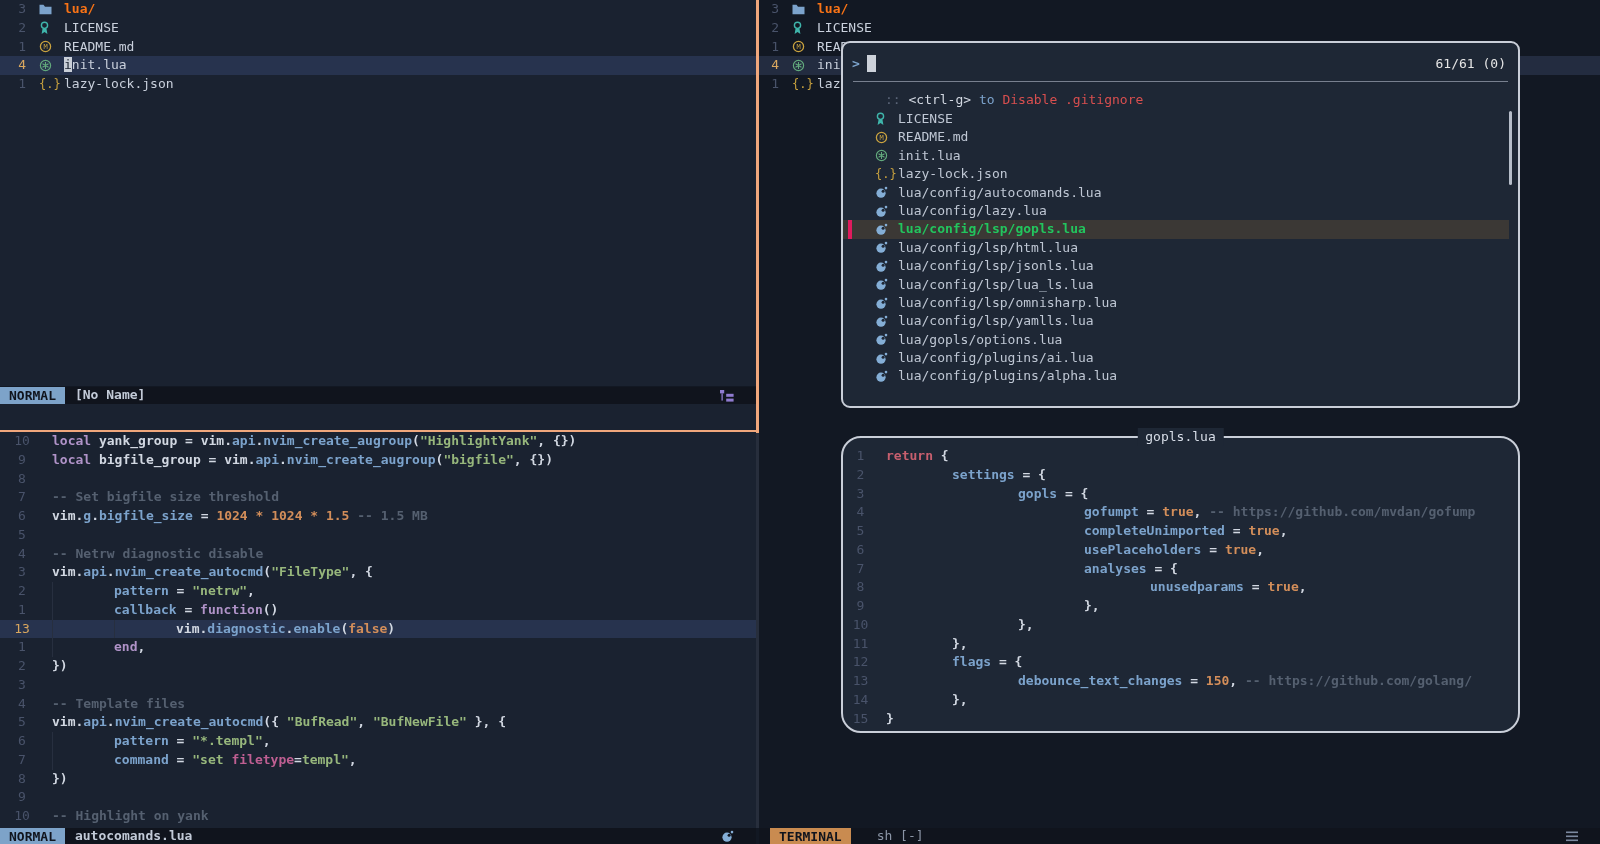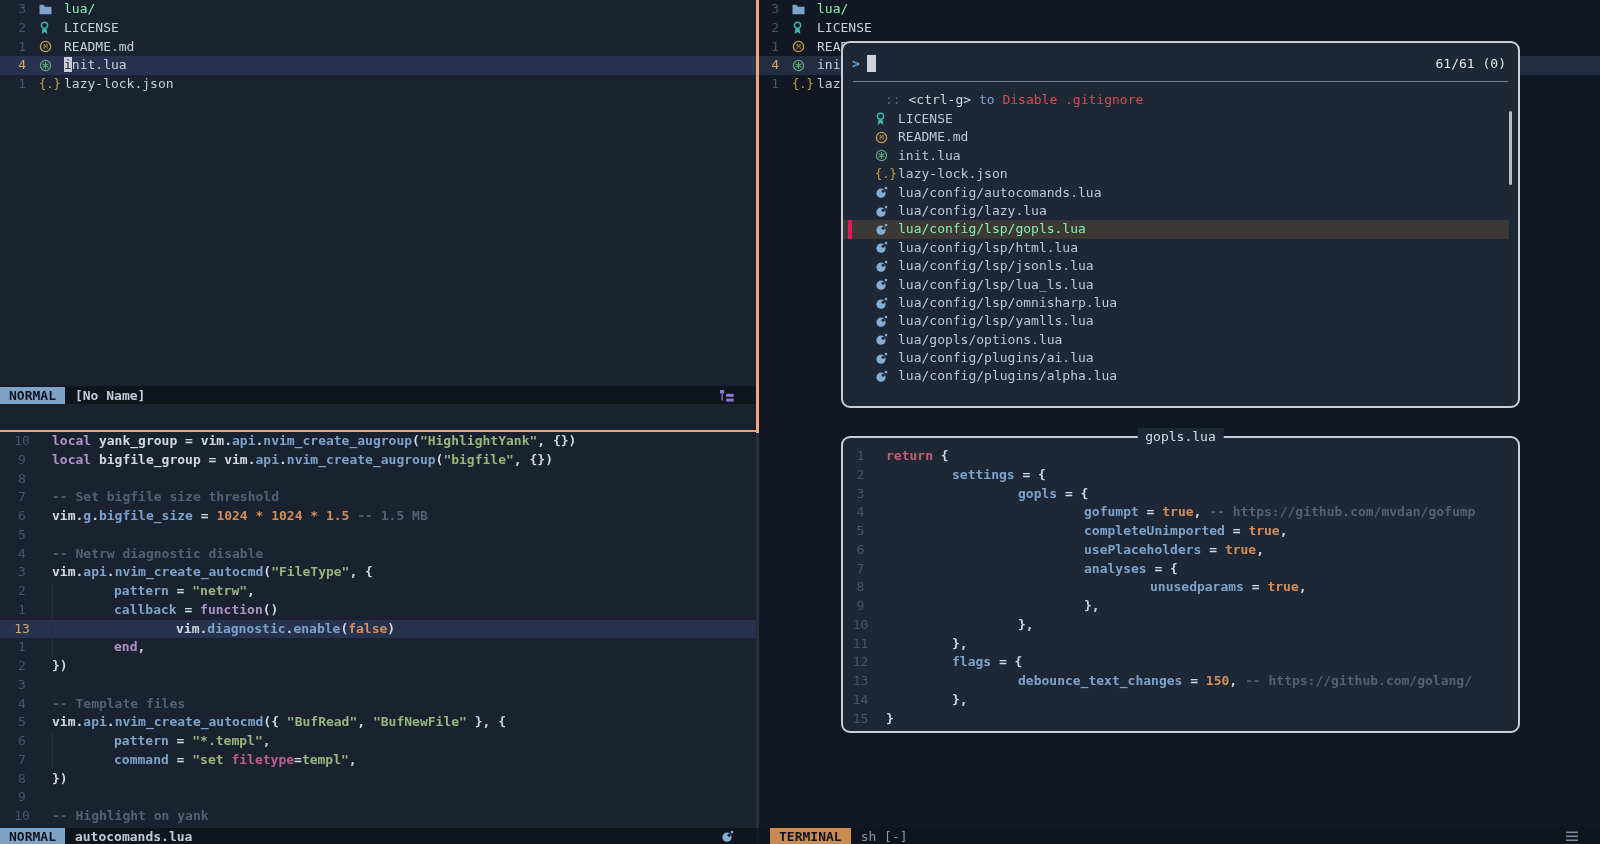--- a/index.html
+++ b/index.html
@@ -9,40 +9,40 @@
   
   .win-left-top{position:absolute;left:0;top:0;width:756px;height:386px;background:#1a2230;}
   .win-left-gap{position:absolute;left:0;top:404px;width:756px;height:26px;background:#1a2230;}
   .win-code{position:absolute;left:0;top:432px;width:756px;height:396px;background:#1a2230;overflow:hidden;}
   .win-right{position:absolute;left:759px;top:0;width:841px;height:828px;background:#121823;overflow:hidden;}
   
   .hsep-orange{position:absolute;left:0;top:430px;width:757px;height:2px;background:#f0a77c;}
   .vsep-orange{position:absolute;left:756px;top:0;width:3px;height:433px;background:#f0a77c;}
   .vsep-dark{position:absolute;left:756px;top:433px;width:3px;height:395px;background:#272e3c;}
   
-  .statusline{position:absolute;height:17px;background:#10141d;display:flex;align-items:center;}
+  .statusline{position:absolute;height:17px;background:#10141d;display:flex;}
   .sl-top{left:0;top:387px;width:756px;}
   .sl-bl{left:0;top:828px;width:756px;}
-  .sl-br{left:759px;top:828px;width:841px;}
+  .sl-br{left:759px;top:828px;width:841px;gap:16px;}
   .badge{height:17px;line-height:17px;padding:0 9px;font-weight:bold;color:#10141d;}
   .badge-blue{background:#7da3c9;}
   .badge-orange{background:#c98b50;}
   .sl-file{margin-left:10px;color:#c3cbd8;font-weight:bold;}
   .sl-file-dim{margin-left:10px;color:#8b95a6;}
   .sl-right{margin-left:auto;margin-right:22px;display:flex;align-items:center;}
   
   .trow{position:relative;height:18.75px;line-height:18.75px;display:flex;align-items:center;white-space:pre;}
   .trow.cl{background:#27334e;}
   .win-right .trow.cl{background:#232c40;}
   .tnum{display:inline-block;width:26px;text-align:right;color:#49536a;flex:none;}
   .win-right .tnum{width:20px;}
   .tnum.cur{color:#d9a75f;}
   .ticon{display:inline-block;width:16px;margin-left:13px;flex:none;text-align:center;}
   .tname{margin-left:9px;color:#c9d0dc;}
-  .tname.dir{color:#86efac;}
+  .tname.dir{color:#f97316;font-weight:bold;}
   .curs{background:#c9cfd8;color:#1a2230;}
   
   .crow{position:relative;height:18.75px;line-height:18.75px;white-space:pre;display:flex;}
   .crow.cur{background:#27334e;}
   .cnum{display:inline-block;width:44px;text-align:center;color:#49536a;flex:none;padding-right:8px;box-sizing:content-box;}
   .crow.cur .cnum{color:#d9a75f;}
   .ctext{white-space:pre;font-weight:bold;}
   .ig{display:inline-block;width:62px;border-left:1px solid #272f3f;box-sizing:border-box;height:100%;vertical-align:top;}
   .ip{display:inline-block;width:66px;height:100%;vertical-align:top;}
   
@@ -58,25 +58,25 @@
   .counter{margin-left:auto;color:#e5e5e5;}
   .prompt-rule{position:absolute;left:10px;right:10px;top:38px;height:1px;background:#78808f;}
   .fzf-header{position:absolute;left:42px;top:48px;height:18px;line-height:18px;white-space:pre;}
   .fzf-list{position:absolute;left:0;top:67px;right:0;}
   .pick-row{position:relative;height:18.4px;line-height:18.4px;display:flex;align-items:center;white-space:pre;padding-left:5px;margin-right:9px;}
   .pick-row.sel{background:#3b3835;}
   .pmark{display:inline-block;width:4px;height:18.4px;flex:none;}
   .pick-row.sel .pmark{background:#e01b5d;}
   .picon{display:inline-block;width:16px;margin-left:23px;flex:none;text-align:center;}
   .pname{margin-left:7px;color:#bfc7d4;}
-  .pick-row.sel .pname{color:#86efac;font-weight:normal;text-align:center;}
+  .pick-row.sel .pname{color:#22c55e;font-weight:bold;text-align:center;}
   .fzf-scrollbar{position:absolute;right:6px;top:68px;width:3px;height:74px;background:#b6bdc9;border-radius:2px;}
   
   .preview{position:absolute;left:841px;top:436px;width:679px;height:297px;background:#1e2735;
-    border:2px solid #c9ced8;border-radius:9px;box-sizing:border-box;}
+    border:2px solid #c9ced8;border-radius:20px;box-sizing:border-box;}
   .pv-title{position:absolute;top:-10px;left:50%;transform:translateX(-50%);background:#1e2735;
     padding:0 8px;color:#d8dee8;height:18px;line-height:18px;}
   .pv-lines{position:absolute;left:0;top:9px;right:2px;overflow:hidden;}
   .pv-lines .cnum{width:35px;}
   svg{display:block;}
   .jsonglyph{color:#c9a23f;font-size:12px;}
 </style>
 </head>
 <body>
 

